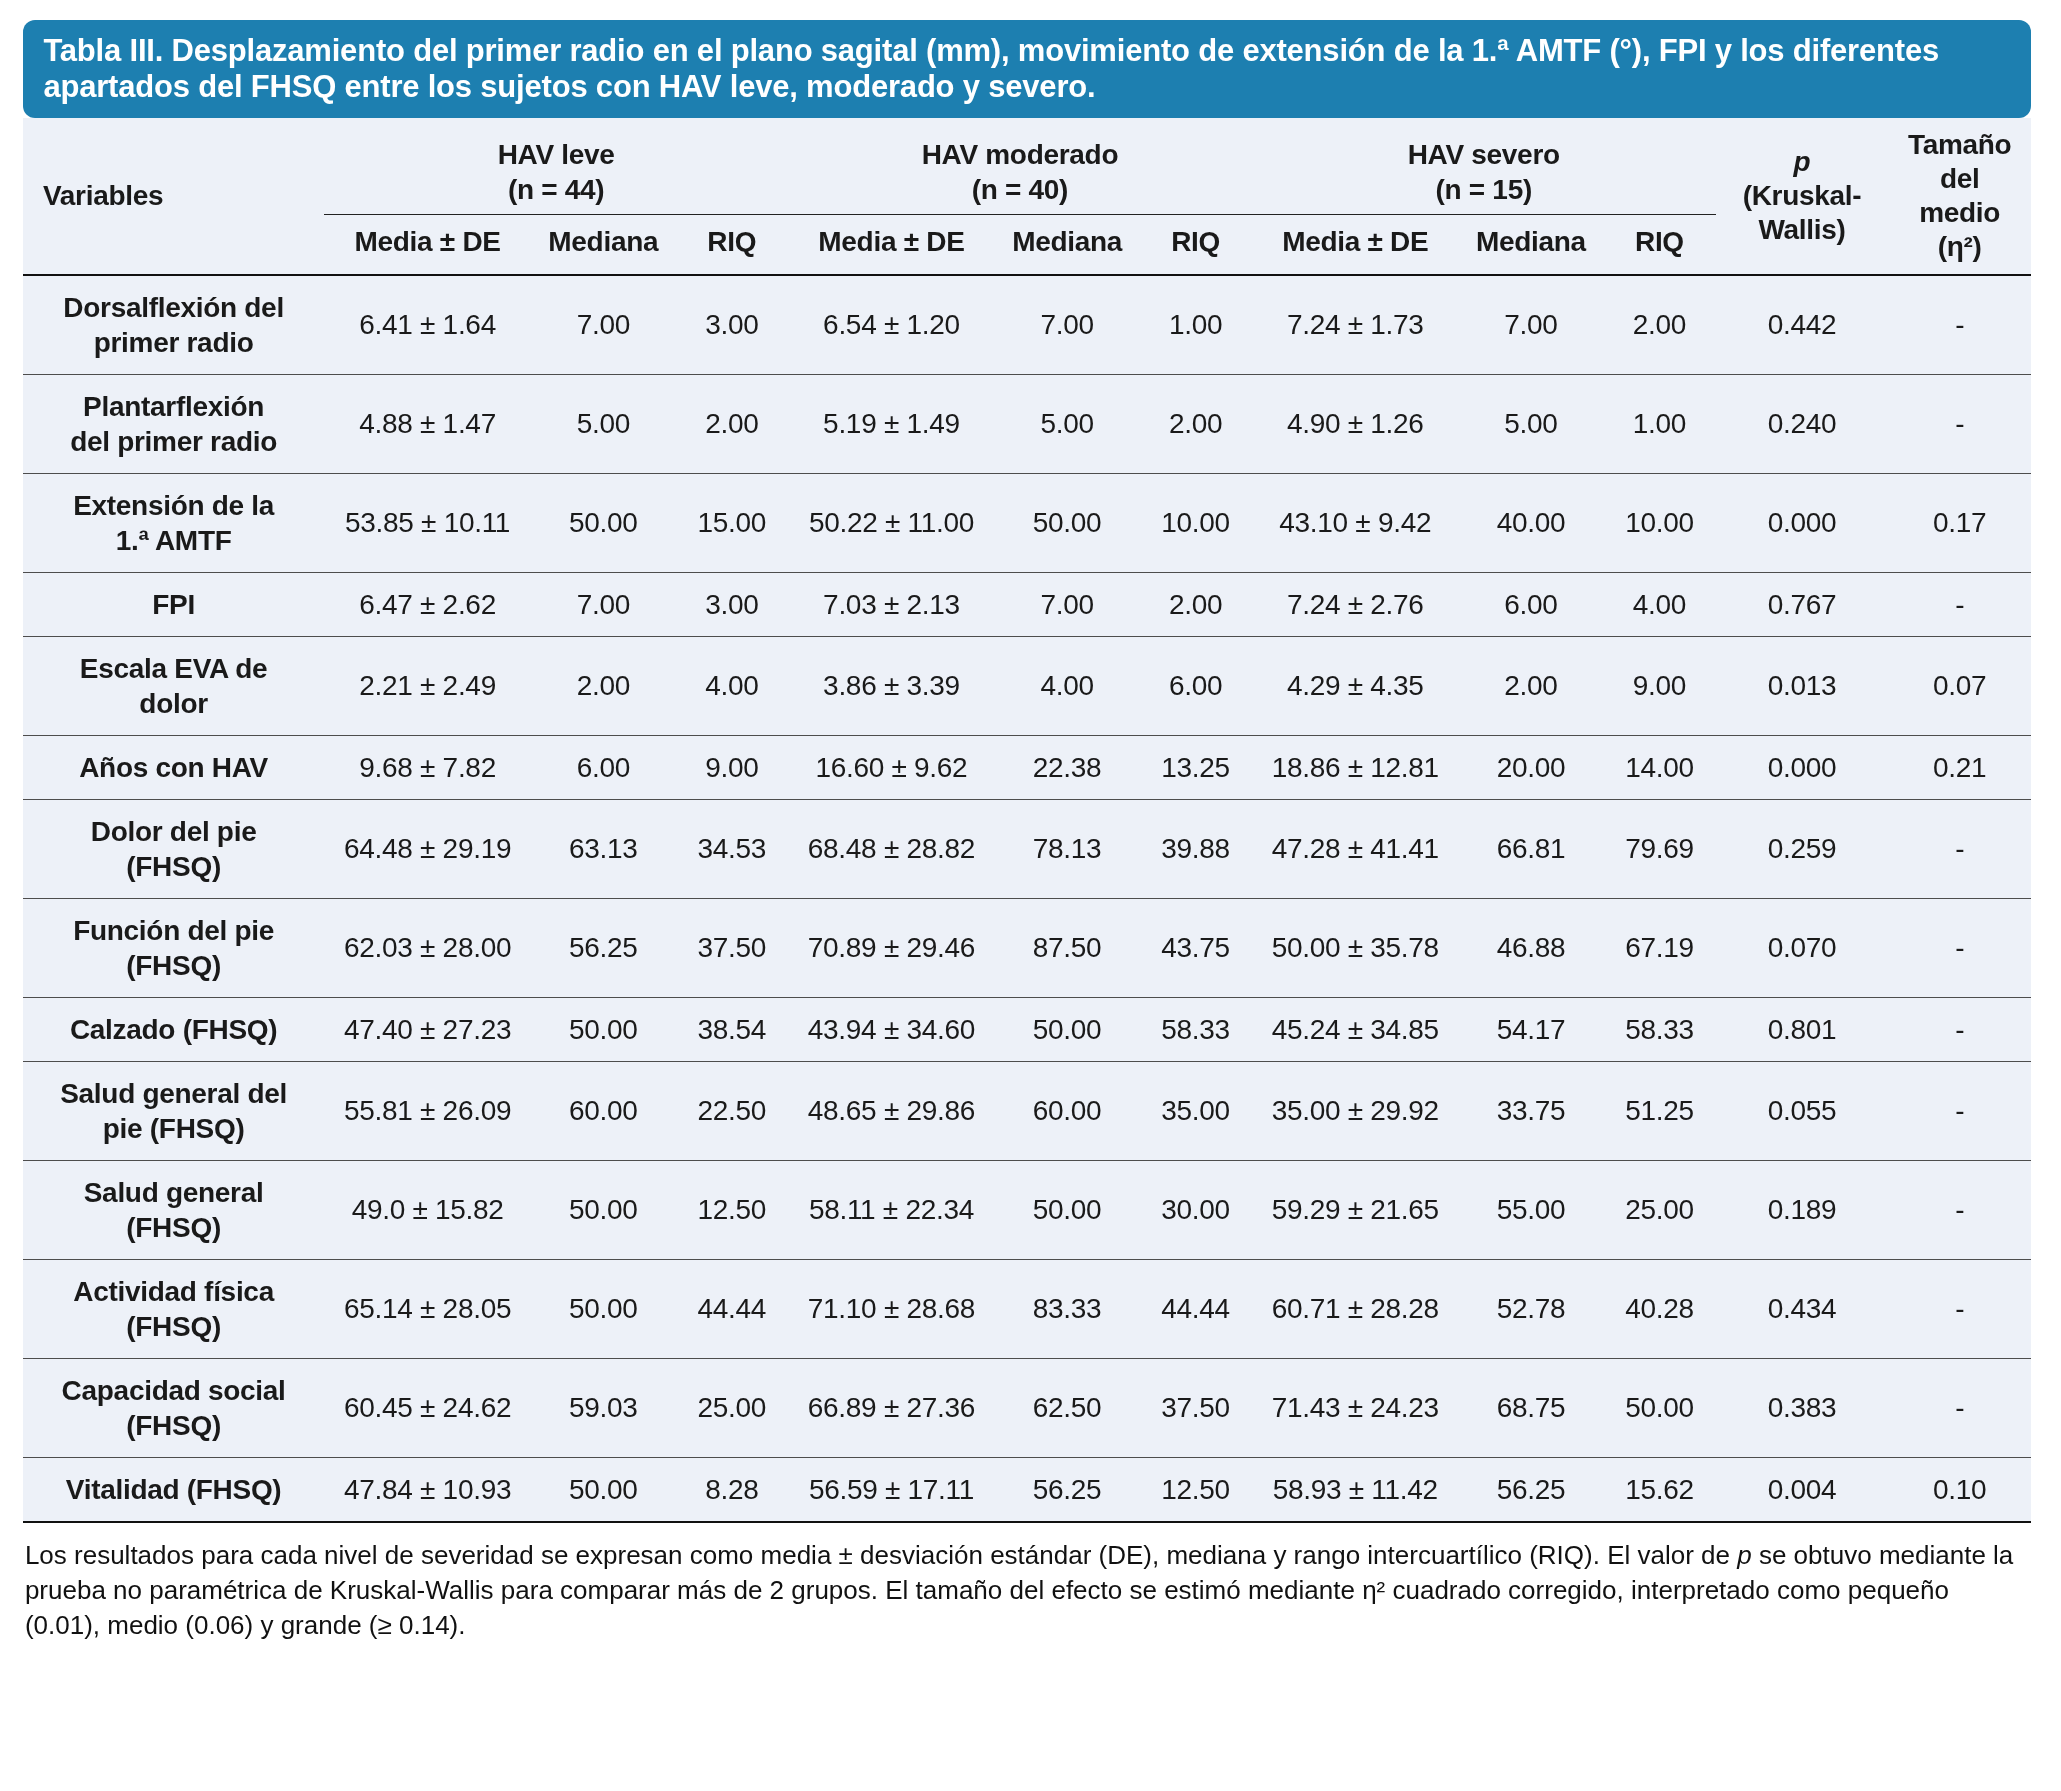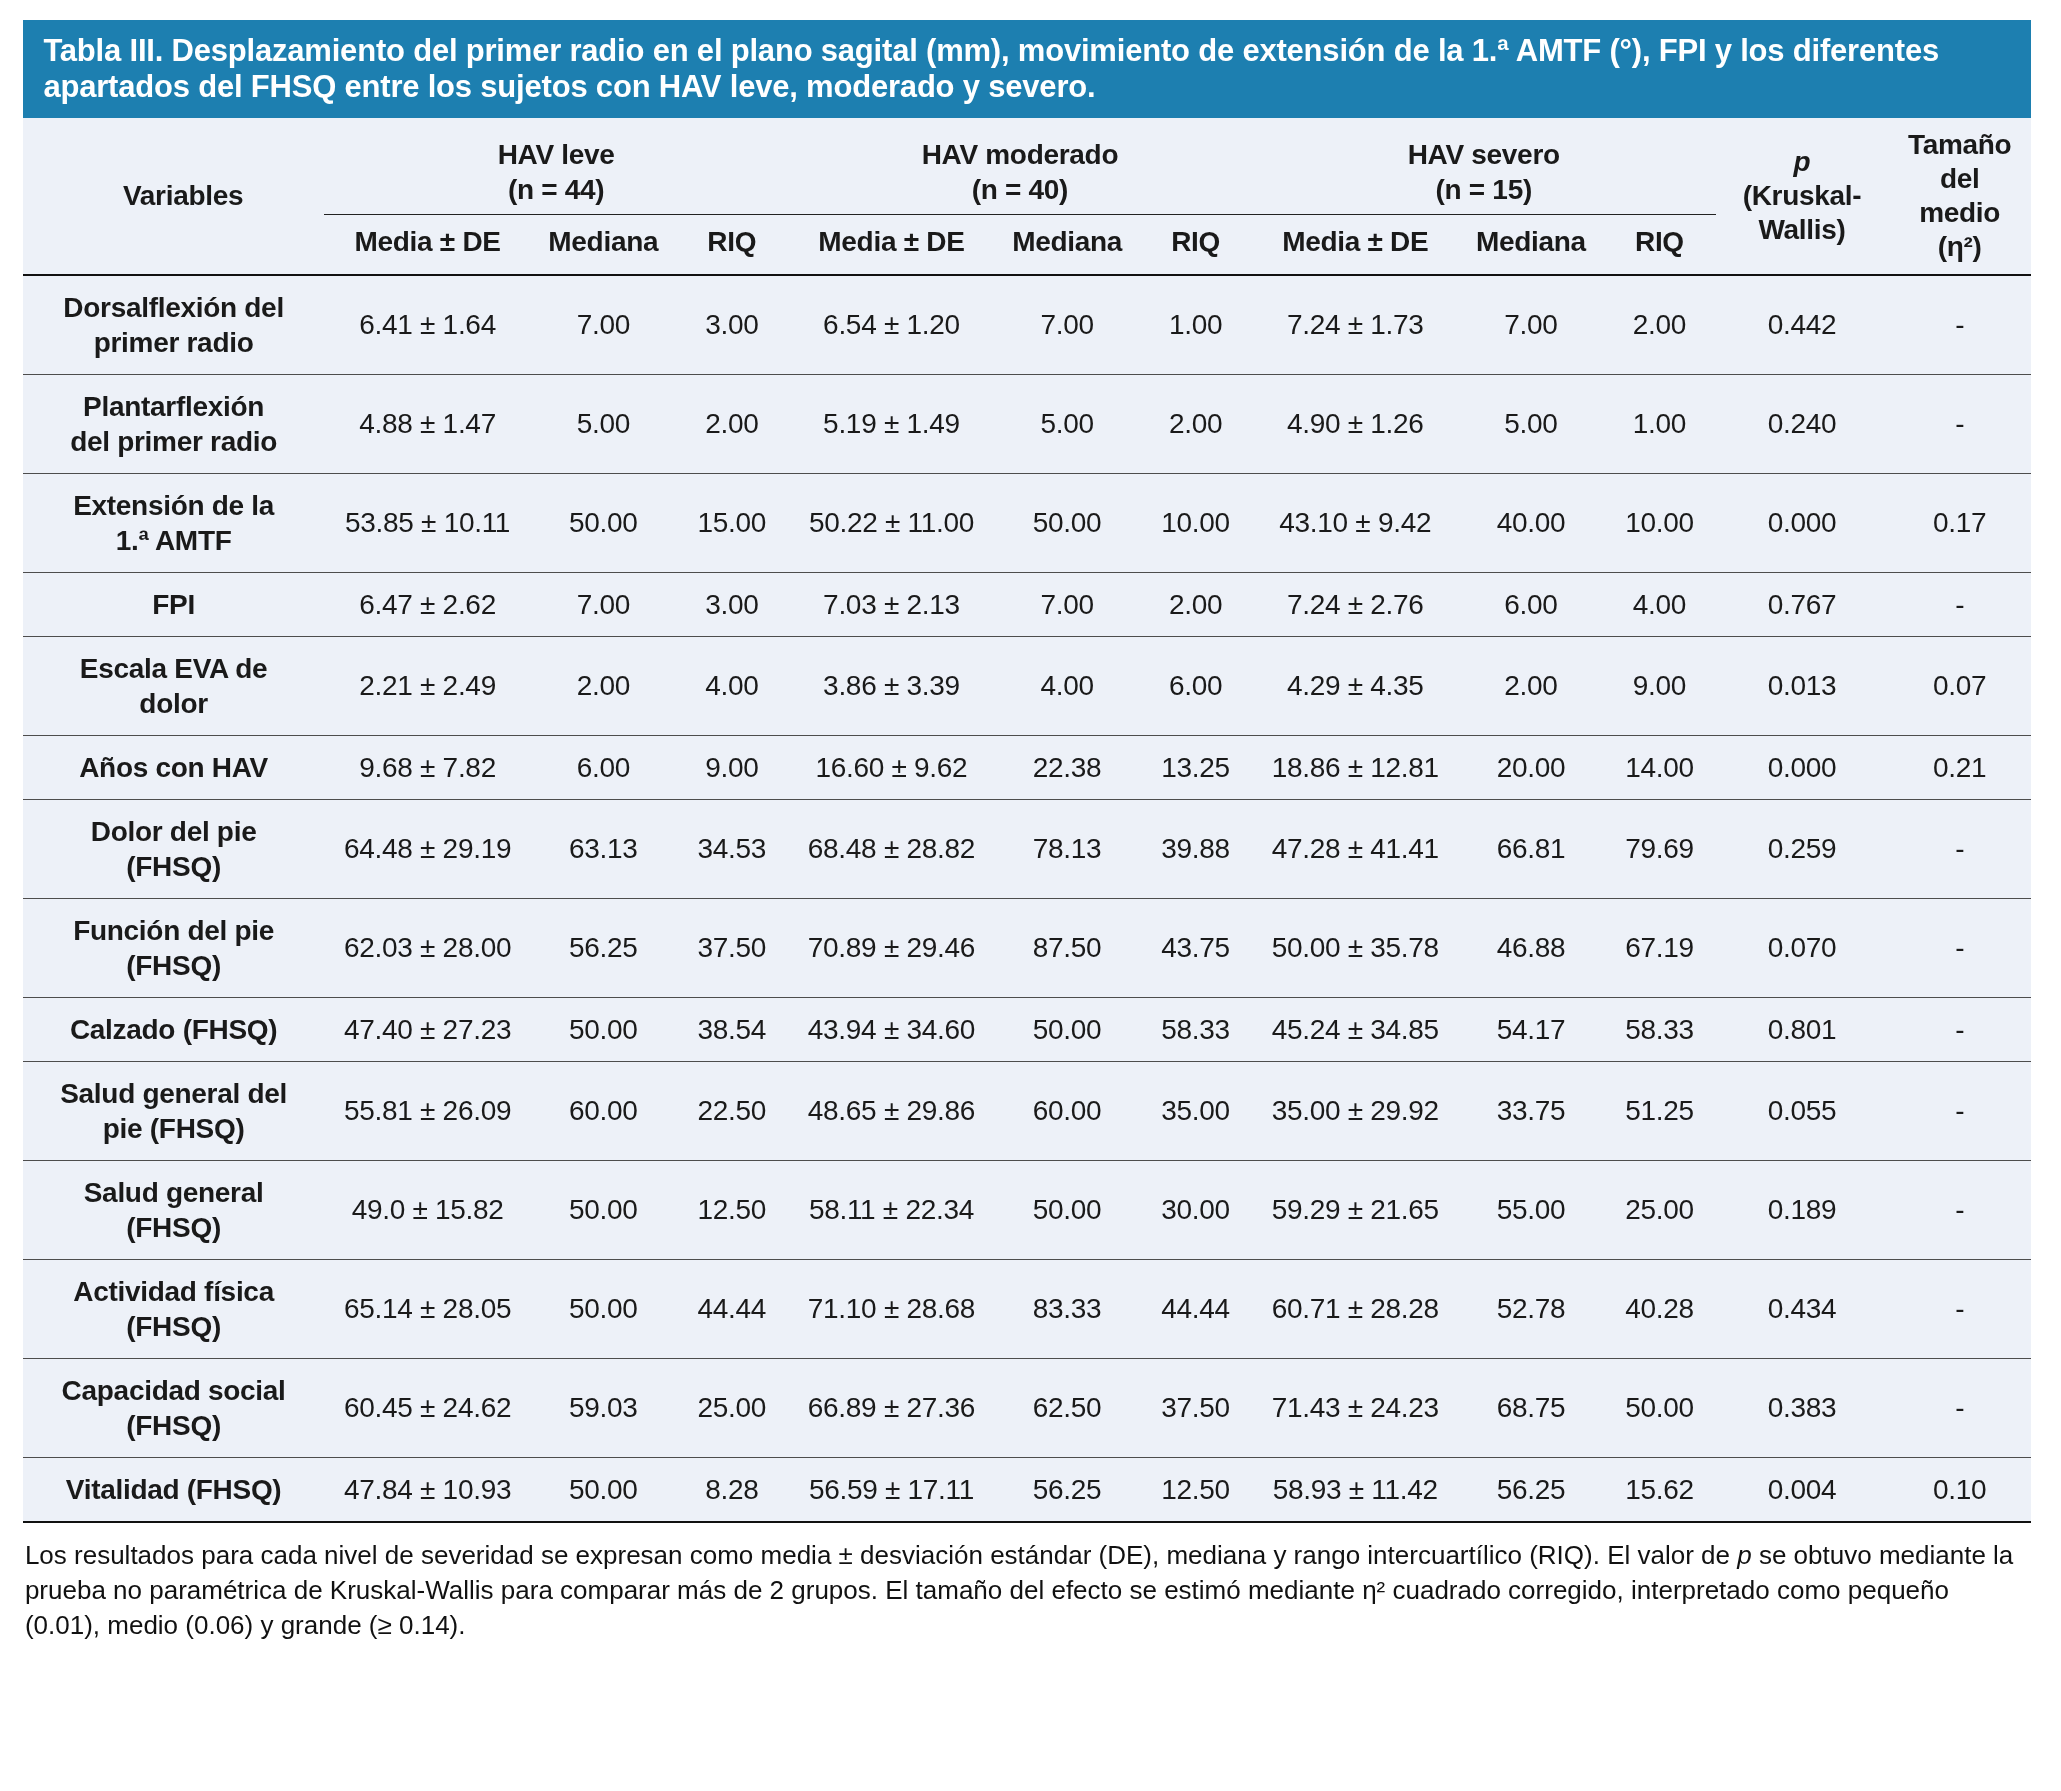--- a/index.html
+++ b/index.html
@@ -5,29 +5,29 @@
   html, body { margin: 0; padding: 0; background: #ffffff; }
   .page {
     width: 2062px; height: 1791px; box-sizing: border-box;
     padding: 20.4px 31px 0 23px;
     font-family: "Liberation Sans", sans-serif;
     color: #1a1a1a; overflow: hidden; background: #ffffff;
   }
   .title-bar {
     background: #1d7fb0; color: #ffffff;
     font-weight: 700; font-size: 31px; line-height: 36px;
-    padding: 13px 20.4px; letter-spacing: -0.2px;
+    padding: 13px 20.4px; letter-spacing: -0.2px; border-radius: 12px;
   }
   .main-table {
     width: 100%; border-collapse: collapse; table-layout: fixed;
     background: #edf1f8;
   }
   .main-table th, .main-table td { font-size: 28px; letter-spacing: -0.3px; }
   thead th { font-weight: 700; text-align: center; vertical-align: middle; }
-  .var-head { text-align: center; padding-left: 20px; font-size: 29px; }
+  .var-head { text-align: left; padding-left: 20px; font-size: 29px; }
   .group-head { border-bottom: 1.9px solid #222222; padding: 18.6px 0 7.4px; line-height: 35px; }
   .subhead th { padding: 9.3px 3.7px 15px; line-height: 34px; }
   .var-head, .p-head, .effect-head, .subhead th { border-bottom: 2.8px solid #111111; }
   .p-head { line-height: 34px; padding: 0 5.6px; }
   .effect-head { line-height: 34px; padding: 0 9.3px; }
   .p-ital { font-style: italic; }
   tbody td {
     text-align: center; vertical-align: middle;
     border-bottom: 1.9px solid #4d4d4d;
     padding: 14px 7.4px; line-height: 35px;

